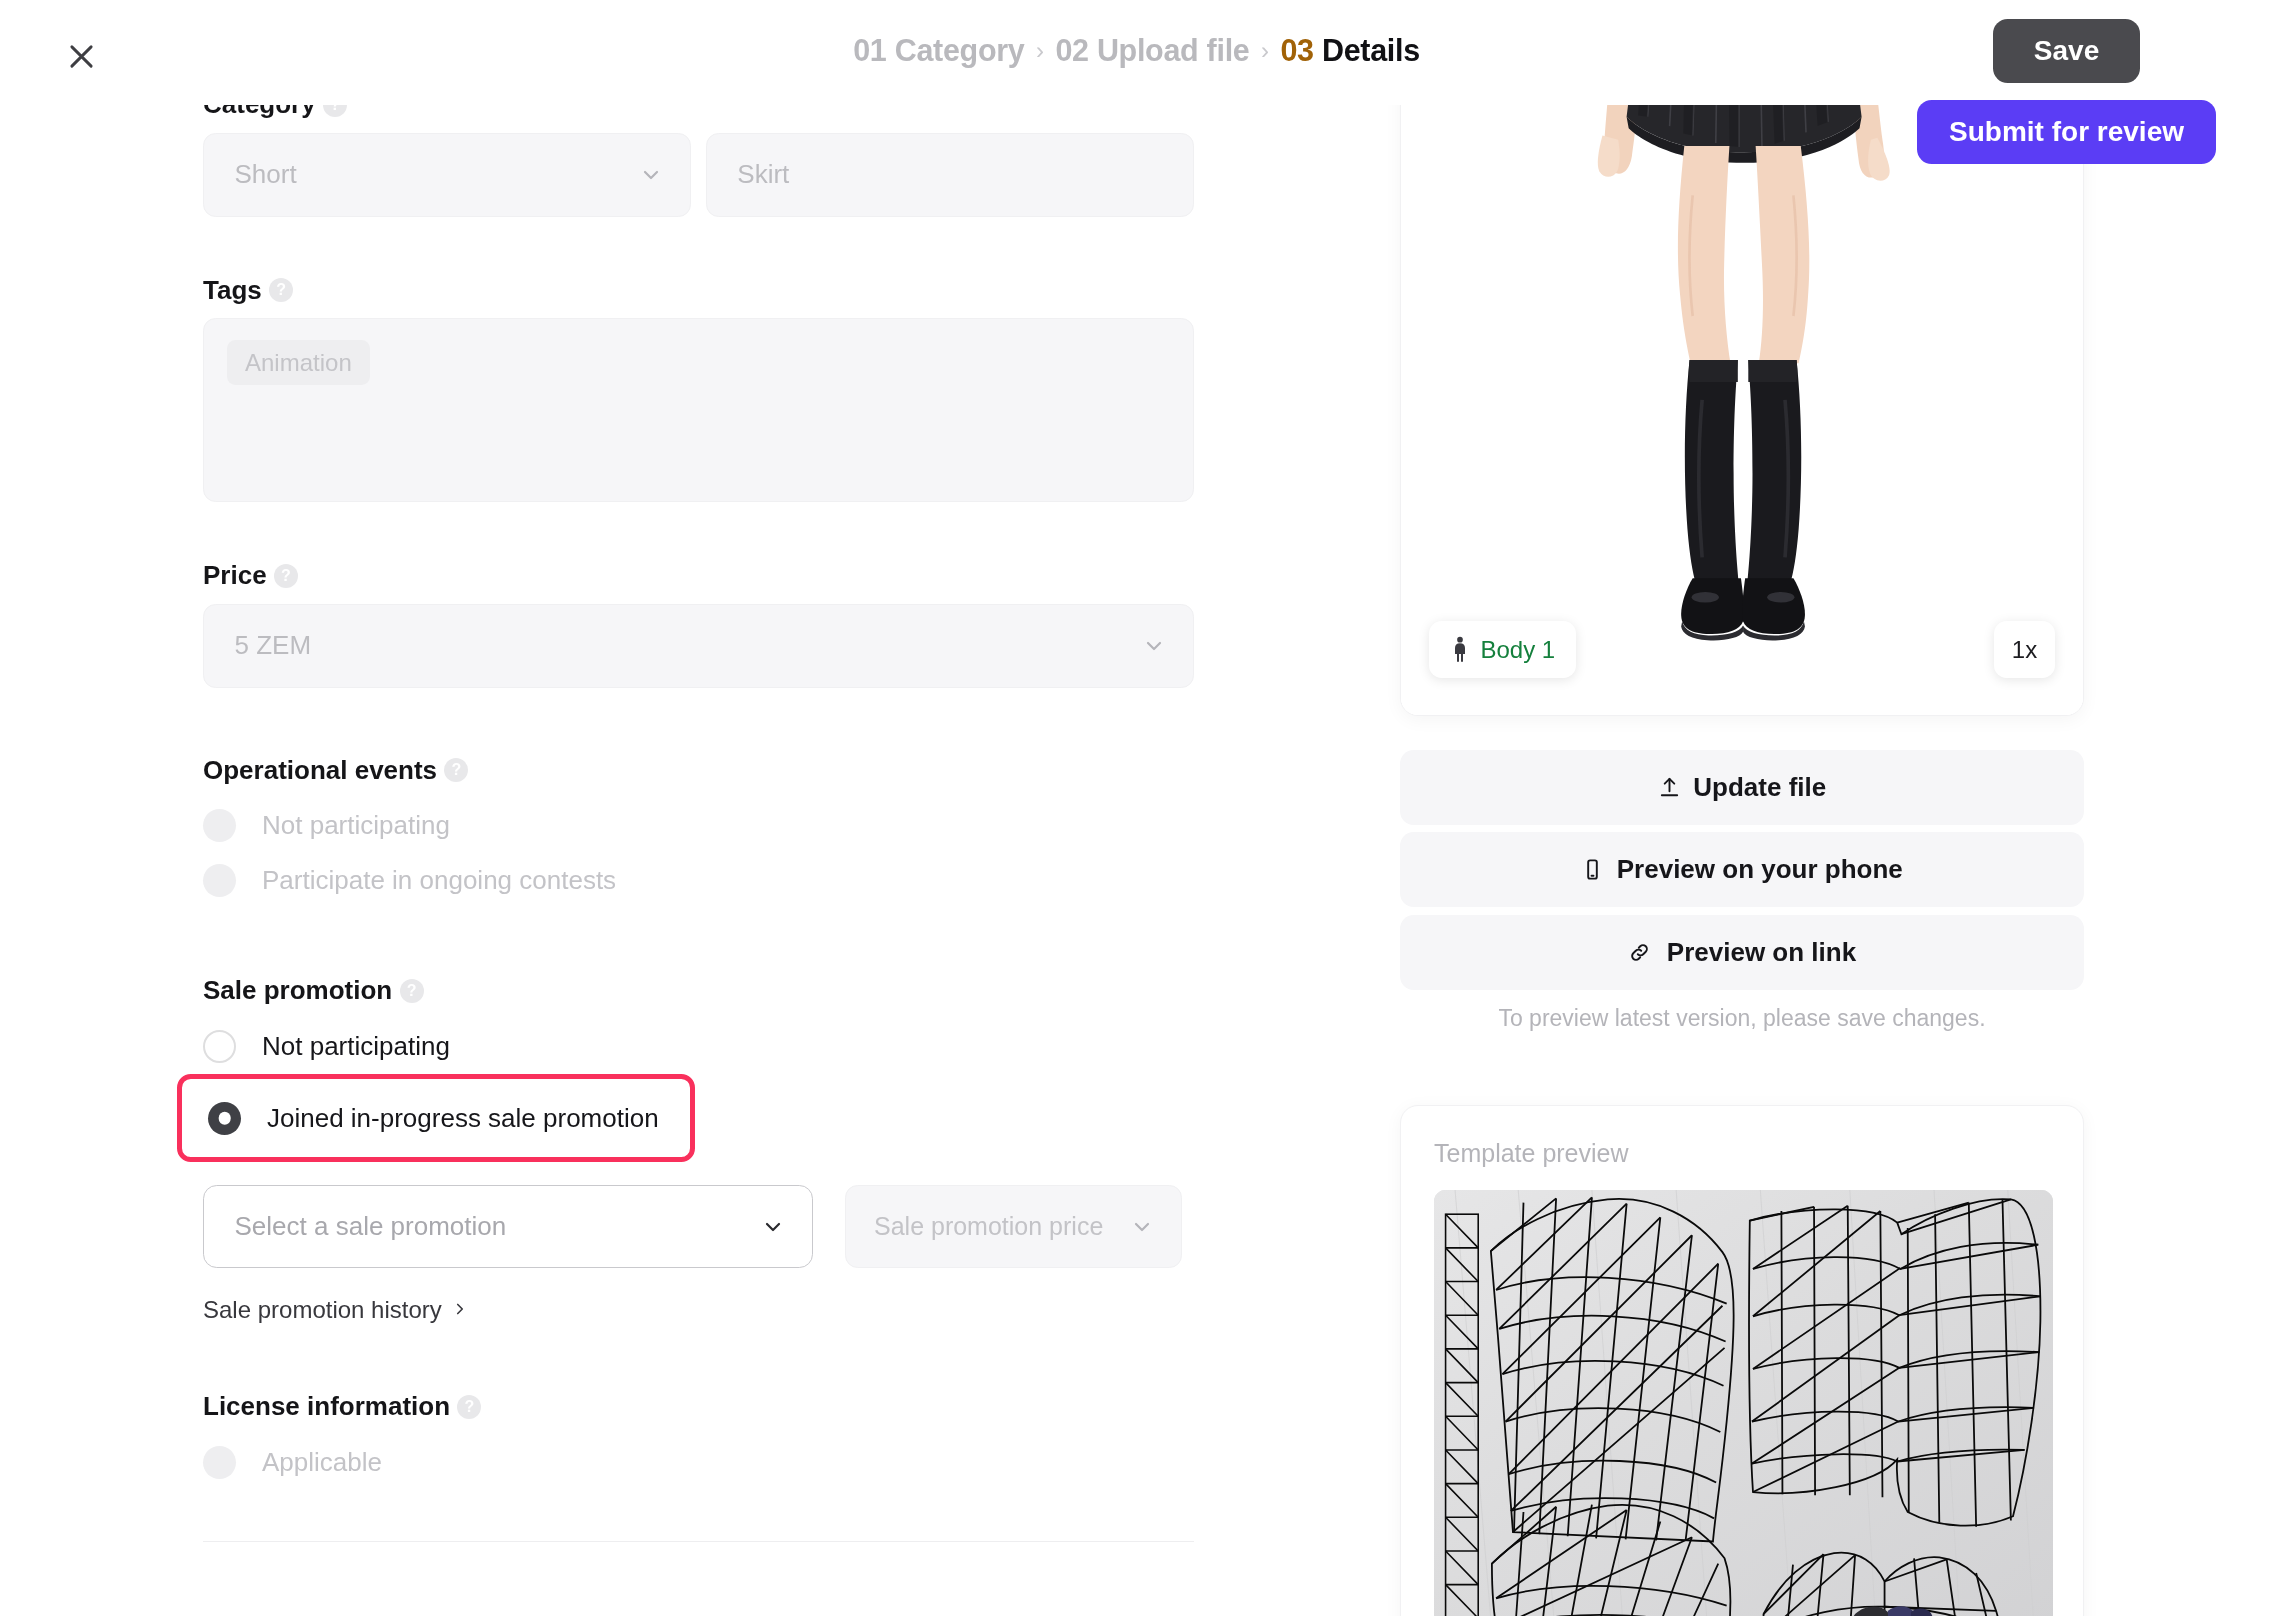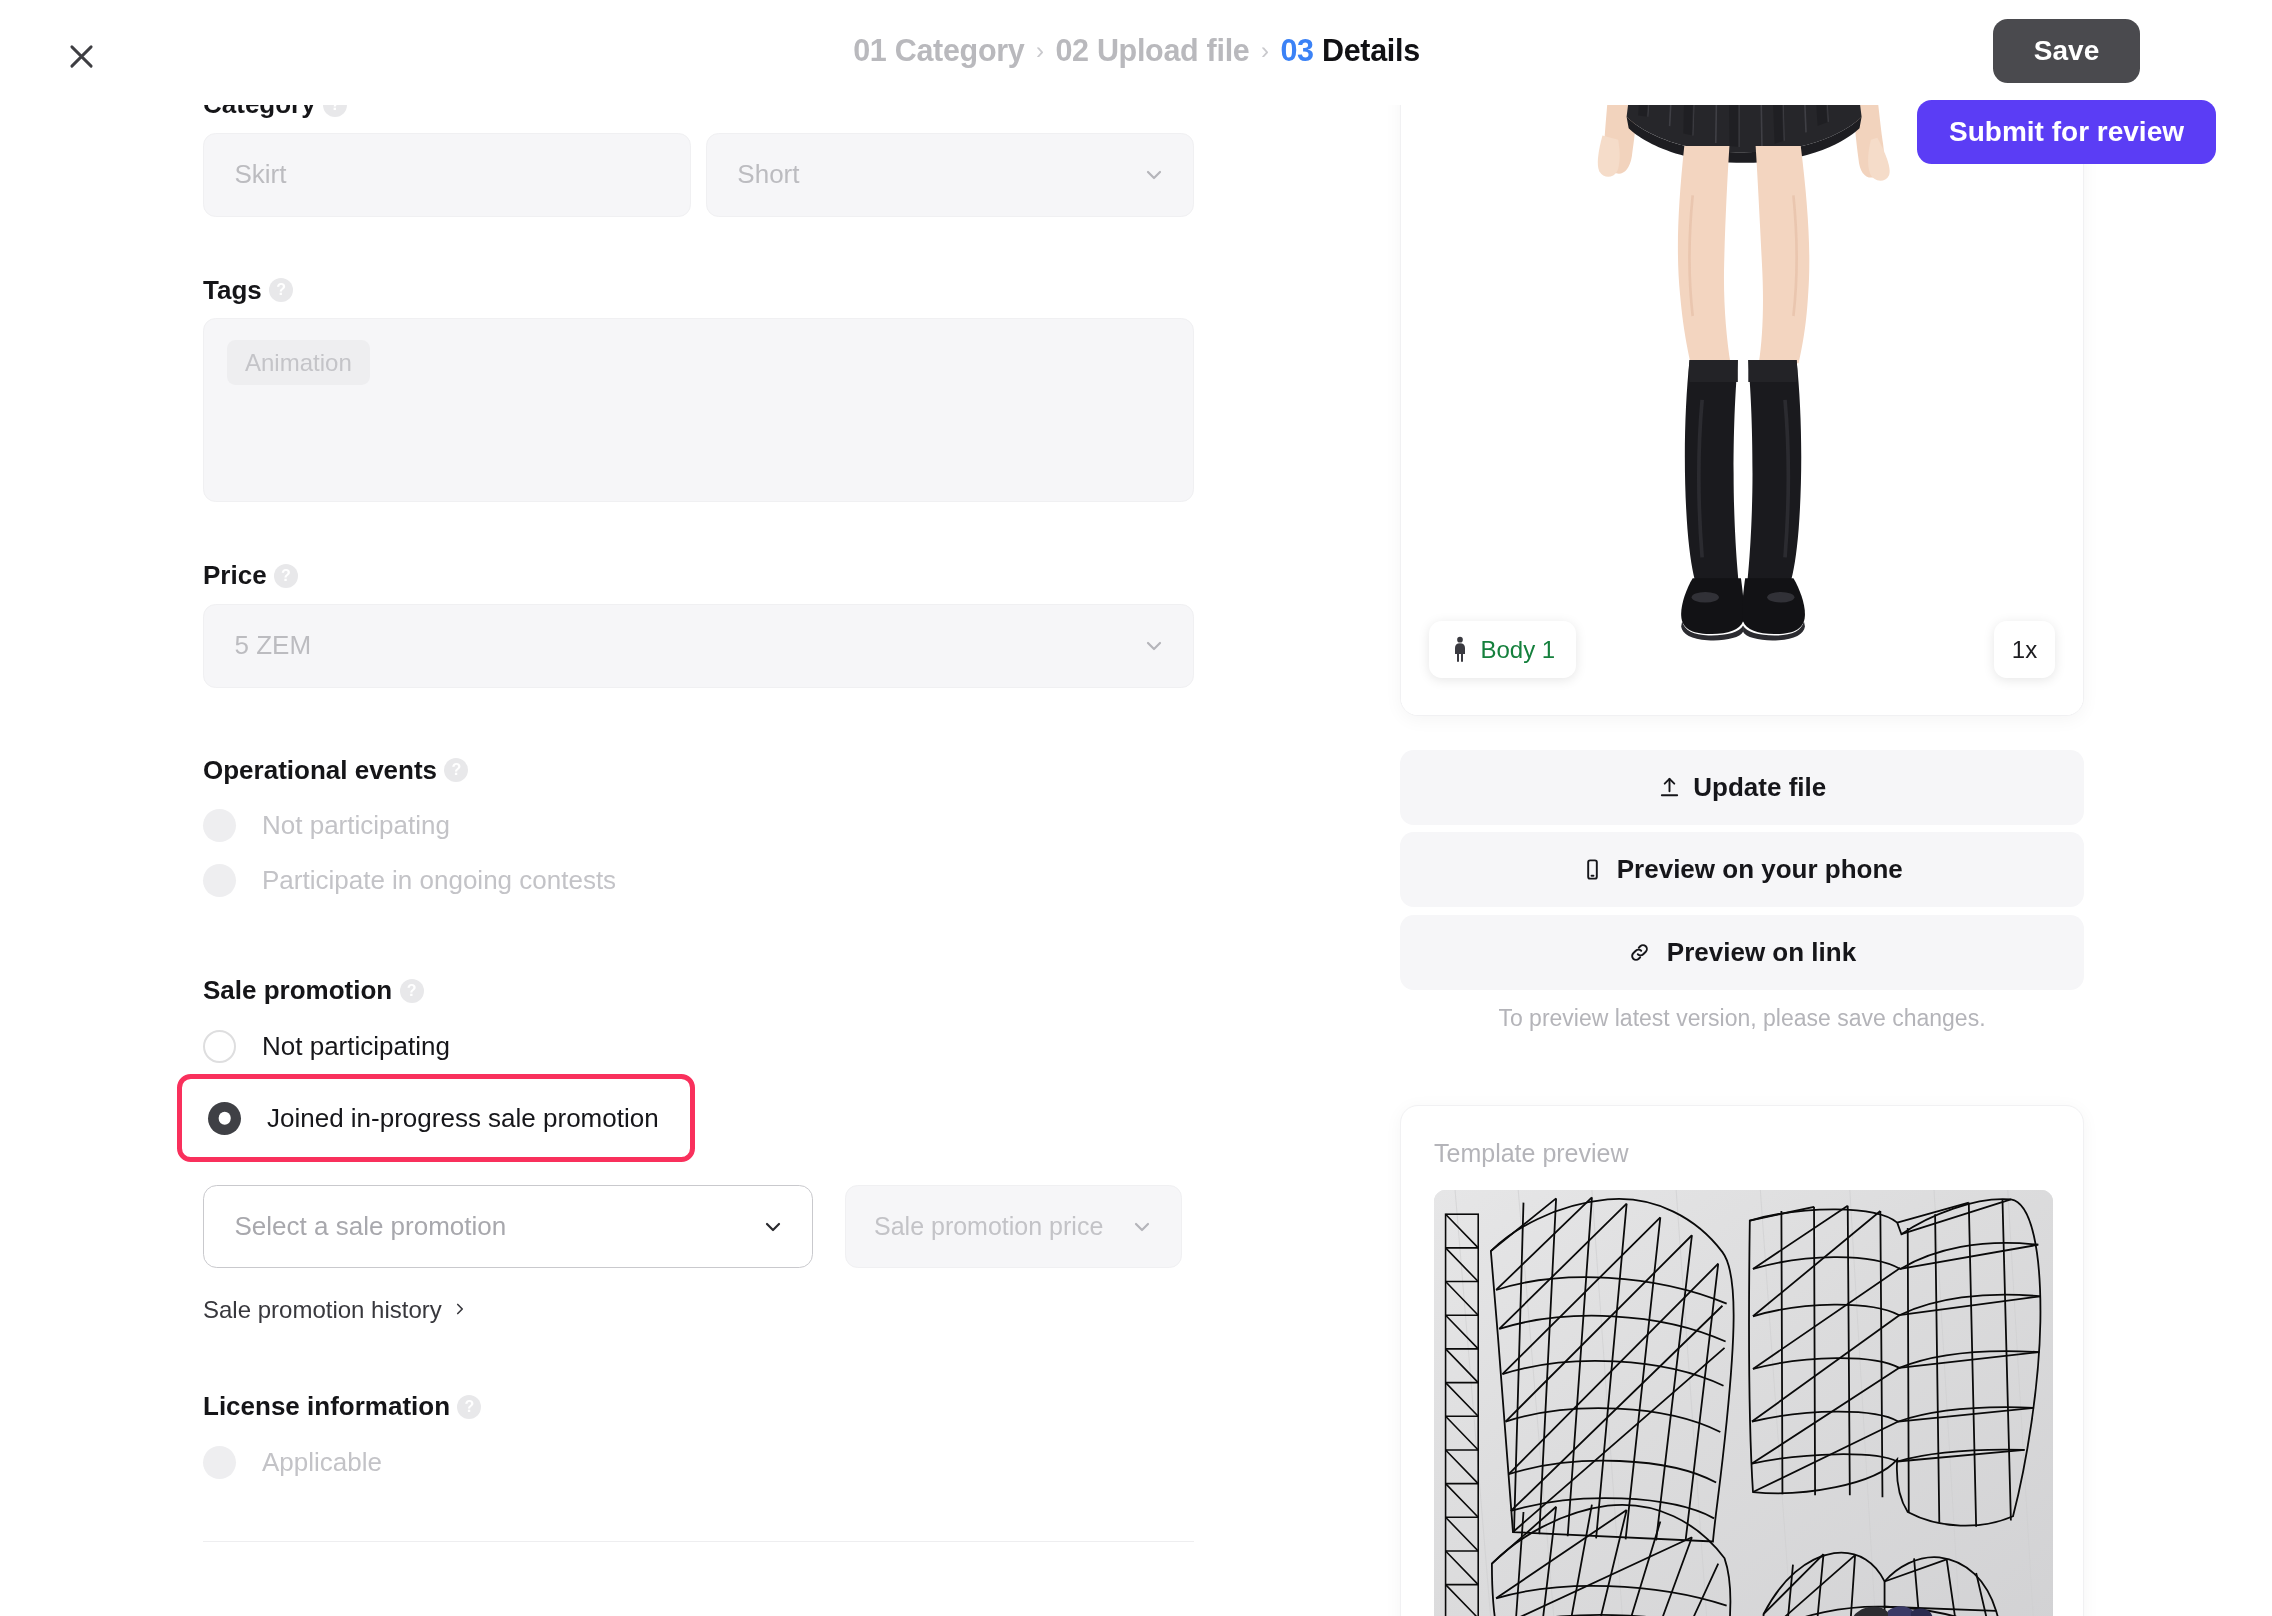--- a/index.html
+++ b/index.html
@@ -26,21 +26,21 @@
 
   .breadcrumb {
     position: absolute; left: 0; top: 33px; width: 2273px;
     display: flex; align-items: center; justify-content: center;
     gap: 11.6px;
     font-size: 30.5px; font-weight: 700; letter-spacing: -0.3px;
   }
   .bc-step { color: #b9b9bd; white-space: nowrap; }
   .bc-sep { color: #c9c9cd; font-size: 24px; font-weight: 500; }
   .bc-step.active { color: #111114; }
-  .bc-num-active { color: #3b82f6; }
+  .bc-num-active { color: #a16207; }
 
   .hdr-actions {
     position: absolute; right: 57px; top: 19px;
     display: flex; gap: 17px; align-items: center; flex-direction: column;
   }
   .btn-save {
     background: #4a4a4e; color: #ffffff;
     border-radius: 14.7px; height: 64px;
     padding: 0 41px;
     display: flex; align-items: center; justify-content: center;
@@ -297,29 +297,29 @@
 </div>
 
 <div class="form-col">
 
   <div class="field-label">
     <span>Category</span>
     <span class="help-icon">?</span>
   </div>
   <div class="row2">
     <div class="input-box flex1">
-      <span>Skirt</span>
-    </div>
-    <div class="input-box flex1">
       <span>Short</span>
       <span class="chev">
         <svg viewBox="0 0 24 24" fill="none" stroke="currentColor" stroke-width="2.2" stroke-linecap="round" stroke-linejoin="round">
             <path d="M6 9l6 6 6-6"></path>
           </svg>
       </span>
+    </div>
+    <div class="input-box flex1">
+      <span>Skirt</span>
     </div>
   </div>
 
   <div class="sec-gap-m"></div>
 
   <div class="field-label">
     <span>Tags</span>
     <span class="help-icon">?</span>
   </div>
   <div class="tags-box">

